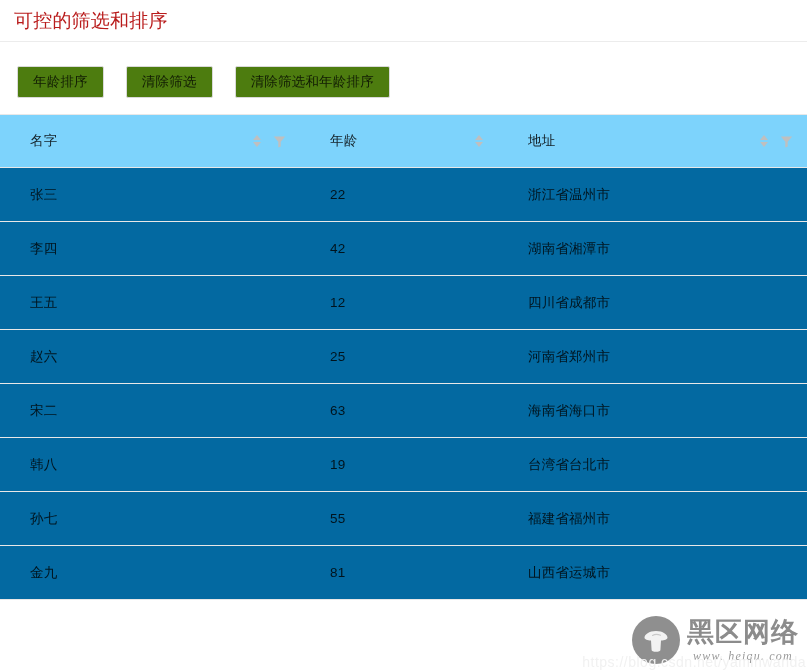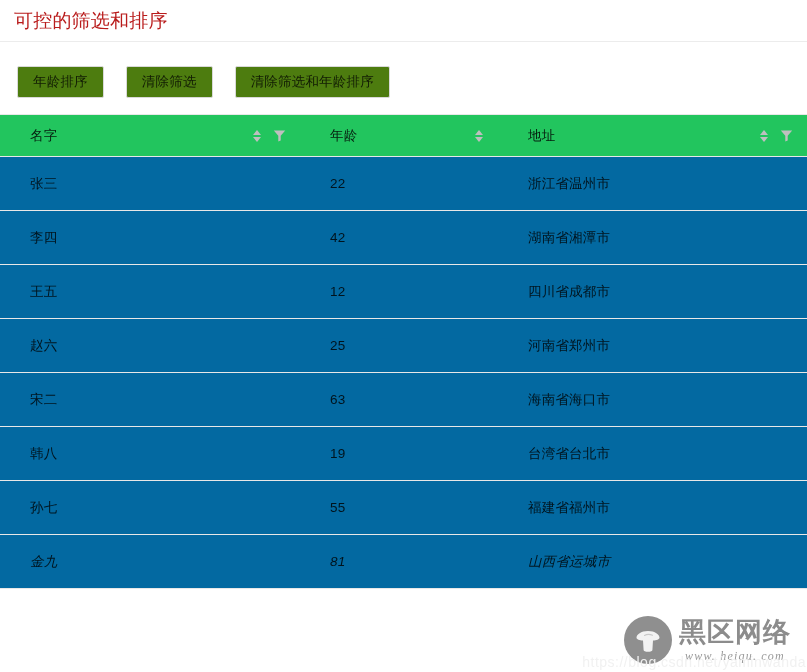--- a/index.html
+++ b/index.html
@@ -60,22 +60,22 @@
   .table-wrap {
     margin-top: 15px;
     width: 807px;
   }
   table.data-table {
     width: 807px;
     border-collapse: collapse;
     table-layout: fixed;
   }
   table.data-table thead th {
-    background: #22c55e;
-    height: 42px;
+    background: #7dd3fc;
+    height: 53px;
     font-weight: normal;
     font-size: 13.5px;
     color: rgba(0, 0, 0, 0.85);
     text-align: left;
     padding: 0 0 0 30px;
     border-bottom: 1px solid #e8e8e8;
     border-top: 1px solid #e8e8e8;
     box-sizing: border-box;
     vertical-align: middle;
     position: relative;
@@ -140,27 +140,26 @@
     border-bottom: 1px solid #e8e8e8;
     font-size: 13.5px;
     color: rgba(0, 0, 0, 0.82);
     background: #0369a1;
     box-sizing: border-box;
     vertical-align: middle;
     letter-spacing: 0.2px;
   }
   table.data-table tbody tr:last-child td {
     border-bottom: 1px solid #e8e8e8;
-    font-style: italic;
   }
 
   
   .watermark {
     position: absolute;
-    right: 16px;
+    right: 8px;
     bottom: 8px;
     display: flex;
     align-items: center;
     gap: 7px;
     pointer-events: none;
     user-select: none;
   }
   .wm-logo {
     width: 48px;
     height: 48px;

